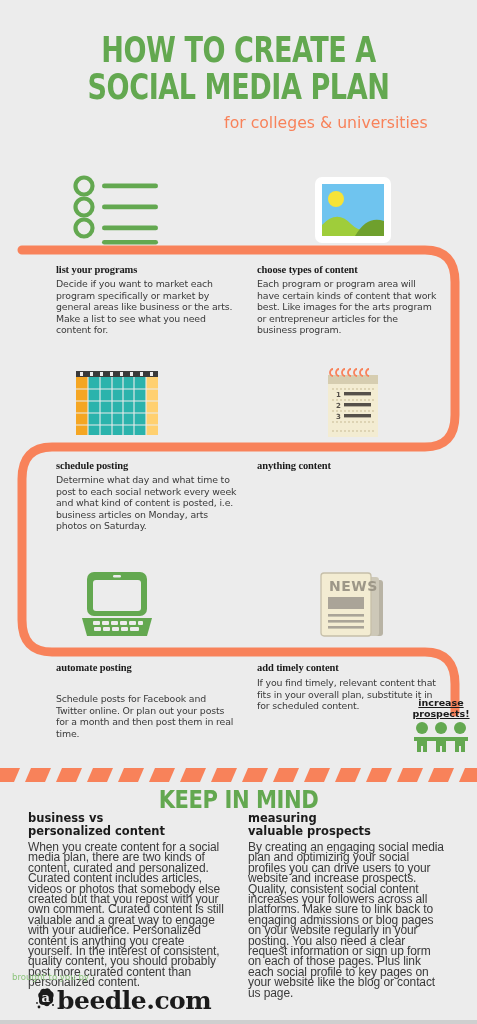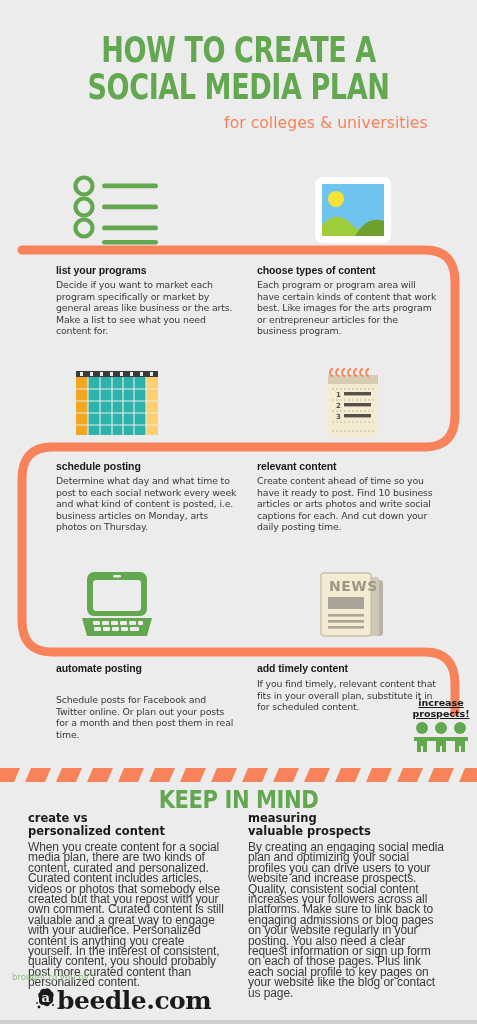--- a/index.html
+++ b/index.html
@@ -47,21 +47,21 @@
   .ico-cell{position:absolute;width:210px;height:90px;display:flex;align-items:center;justify-content:center;}
   .ico-cell.left{left:12px;}
   .ico-cell.right{left:248px;}
 
   .txt-row{position:absolute;width:477px;}
   .col{position:absolute;width:182px;}
   .col.left{left:56px;}
   .col.right{left:257px;}
 
   .h-sub{
-    font-family:Liberation Sans, sans-serif;
+    font-family:Liberation Serif, serif;
     font-weight:bold;font-size:10.5px;color:#1b1b1b;
     margin:0 0 3px 0;letter-spacing:-0.1px;
   }
   .p-body{
     font-family:"DejaVu Sans", sans-serif;
     font-size:9.4px;line-height:11.6px;color:#3a3a3a;margin:0;
     letter-spacing:-0.15px;
   }
 
   
@@ -218,25 +218,24 @@
         <rect x="18" y="25" width="27" height="3.4" fill="#55504a"></rect>
         <rect x="18" y="36" width="27" height="3.4" fill="#55504a"></rect>
         <rect x="18" y="47" width="27" height="3.4" fill="#55504a"></rect>
       </svg>
     </div>
   </div>
 
   <div class="txt-row" style="top:460px">
     <div class="col left">
       <p class="h-sub">schedule posting</p>
-      <p class="p-body">Determine what day and what time to post to each social network every week and what kind of content is posted, i.e. business articles on Monday, arts photos on Thursday.</p>
+      <p class="p-body">Determine what day and what time to post to each social network every week and what kind of content is posted, i.e. business articles on Monday, arts photos on Saturday.</p>
     </div>
     <div class="col right">
-      <p class="h-sub">relevant content</p>
-      <p class="p-body">Create content ahead of time so you have it ready to post. Find 10 business articles or arts photos and write social captions for each. And cut down your daily posting time.</p>
+      <p class="h-sub">anything content</p>
     </div>
   </div>
 
   <div class="icon-row" style="top:560px">
     <div class="ico-cell left">
       <svg width="78" height="66" viewBox="0 0 78 66">
         <rect x="9" y="0" width="60" height="44" rx="7" fill="#63a850"></rect>
         <rect x="15" y="8" width="48" height="31" rx="3" fill="#ececec"></rect>
         <rect x="35" y="3" width="8" height="2.4" rx="1.2" fill="#ececec"></rect>
         <path d="M4 46 L74 46 L69 64 L9 64 Z" fill="#63a850"></path>
@@ -317,21 +316,21 @@
         <polygon points="434,0 454,0 448,14 428,14"></polygon>
         <polygon points="465,0 485,0 479,14 459,14"></polygon>
       </g>
     </svg>
   </div>
 
   <div class="kim-title">KEEP IN MIND</div>
 
   <div class="kim-col left">
     <p class="kim-h">
-      <span>create vs</span><br>
+      <span>business vs</span><br>
       <span>personalized content</span>
     </p>
     <p class="kim-p">When you create content for a social media plan, there are two kinds of content, curated and personalized. Curated content includes articles, videos or photos that somebody else created but that you repost with your own comment. Curated content is still valuable and a great way to engage with your audience. Personalized content is anything you create yourself. In the interest of consistent, quality content, you should probably post more curated content than personalized content.</p>
   </div>
 
   <div class="kim-col right">
     <p class="kim-h">
       <span>measuring</span><br>
       <span>valuable prospects</span>
     </p>

